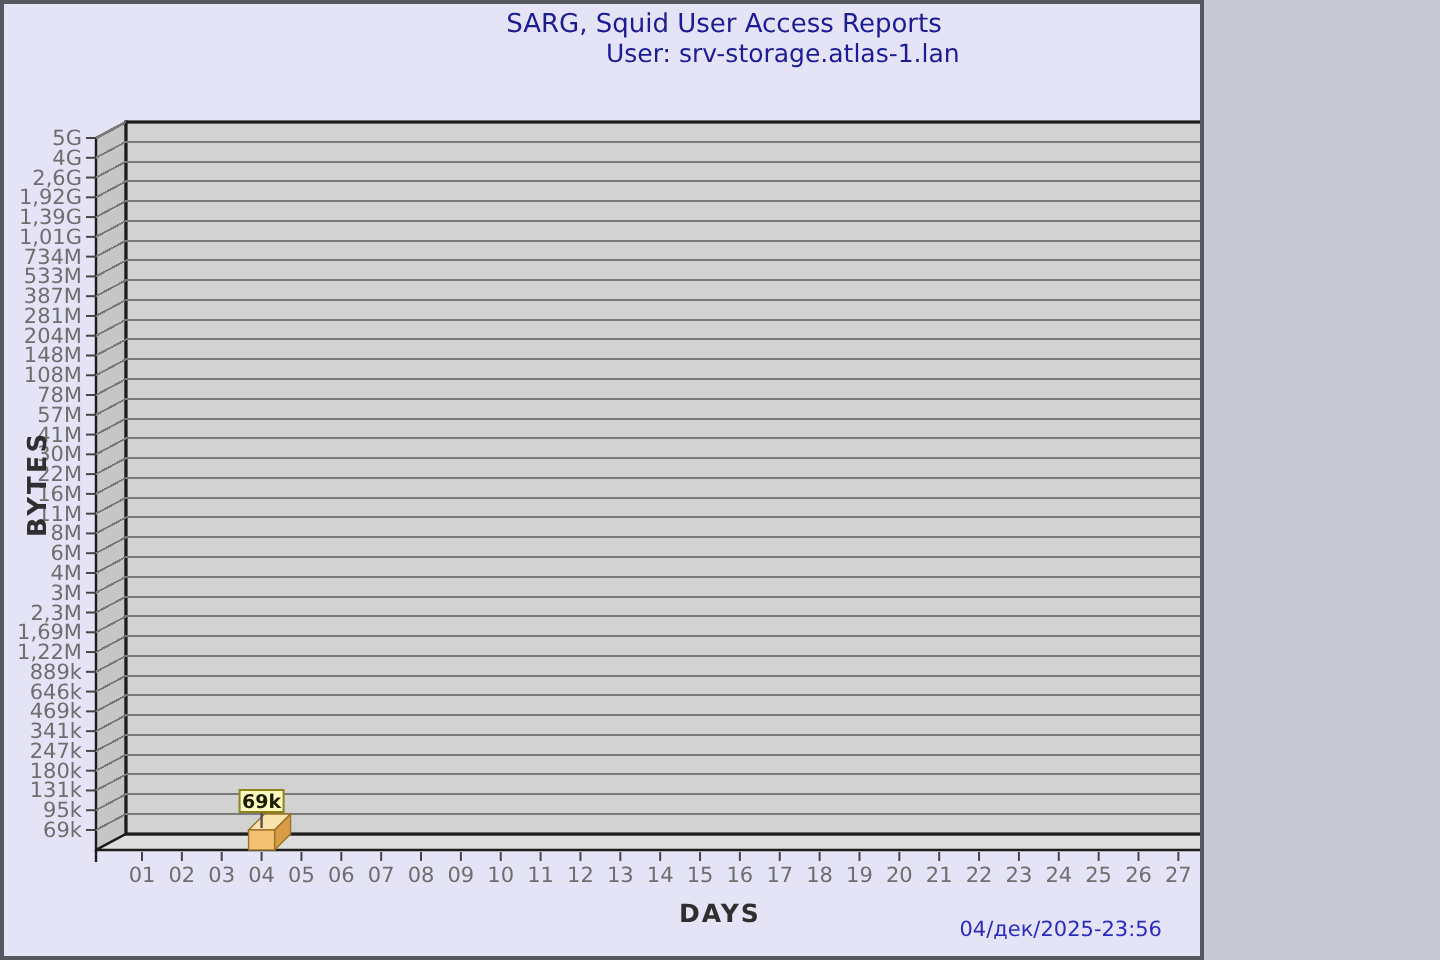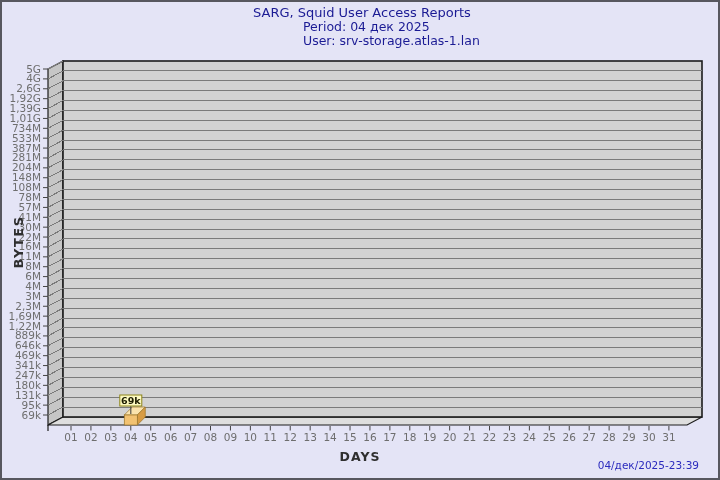--- a/index.html
+++ b/index.html
@@ -1,18 +1,18 @@
 <!DOCTYPE html>
 <html><head>
 <meta charset="utf-8">
 <style>
   html,body{margin:0;padding:0;}
   body{width:720px;height:480px;background:#c9c9d6;font-family:"DejaVu Sans",sans-serif;}
   .window{
-    position:relative;width:720px;height:480px;box-sizing:border-box;
+    position:relative;width:602px;height:480px;box-sizing:border-box;
     background:#e4e4f6;border:2px solid #57575f;overflow:hidden;
   }
   .title-line{
     position:absolute;top:4px;left:0;width:720px;text-align:center;
     font-size:13px;line-height:14px;color:#1b1b94;
   }
   .sub-block{
     position:absolute;top:18px;left:301px;
     font-size:12.5px;line-height:13.5px;color:#1b1b94;white-space:nowrap;
   }
@@ -22,21 +22,20 @@
   }
   svg{position:absolute;left:0;top:0;}
   text{font-family:"DejaVu Sans",sans-serif;}
 </style>
 </head>
 <body>
 
 <div class="window">
   <div class="title-line">SARG, Squid User Access Reports</div>
   <div class="sub-block">
-    <div>Period: 04 дек 2025</div>
     <div>User: srv-storage.atlas-1.lan</div>
   </div>
 
   <svg id="chart" width="720" height="480" viewBox="0 0 720 480">
       <polygon points="46,67 61,59 61,415 46,423" fill="#c6c6c6" stroke="#1c1c1c" stroke-width="1.2"></polygon>
       <polygon points="46,423 61,415 700,415 685,423" fill="#dedede" stroke="#1c1c1c" stroke-width="1.2"></polygon>
       <rect x="61" y="59" width="639" height="356" fill="#d2d2d2" stroke="#1c1c1c" stroke-width="1.6"></rect>
       <g shape-rendering="crispEdges">
         <line x1="46" y1="67" x2="61" y2="59" stroke="#7a7a7a" stroke-width="1"></line>
         <line x1="61" y1="68.88571428571429" x2="700" y2="68.88571428571429" stroke="#7a7a7a" stroke-width="1"></line>
@@ -256,14 +255,14 @@
       </g>
       <g>
         <line x1="128.79" y1="404" x2="128.79" y2="412" stroke="#55524a" stroke-width="1.2"></line>
         <rect x="117.78999999999999" y="393" width="22" height="11" fill="#fcf9c0" stroke="#8c8418" stroke-width="1"></rect>
         <text x="128.79" y="401.8" text-anchor="middle" font-size="9.5" font-weight="bold" fill="#1c1c00">69k</text>
       </g>
       <text x="17" y="244" text-anchor="middle" font-size="13" font-weight="bold" letter-spacing="1.5" fill="#2f2f2f" transform="rotate(-90 17 240)">BYTES</text>
       <text x="358" y="459" text-anchor="middle" font-size="12.5" font-weight="bold" letter-spacing="1" fill="#2f2f2f">DAYS</text>
     </svg>
 
-  <div class="timestamp">04/дек/2025-23:39</div>
+  <div class="timestamp">04/дек/2025-23:56</div>
 </div>
 
 </body></html>

